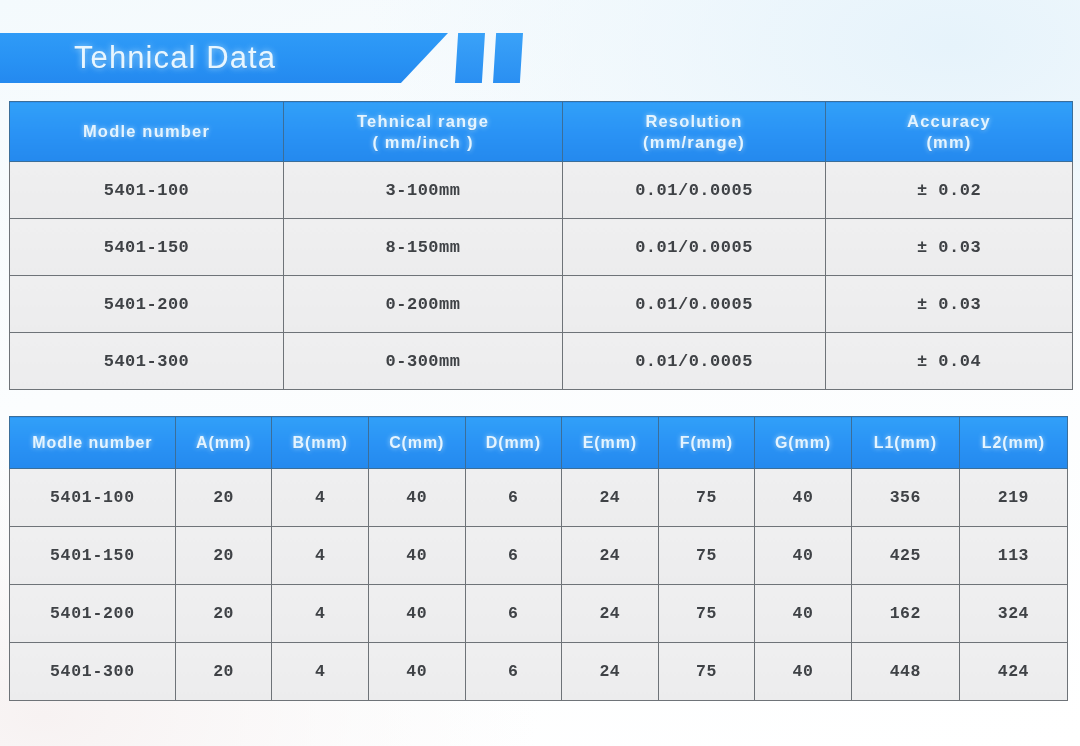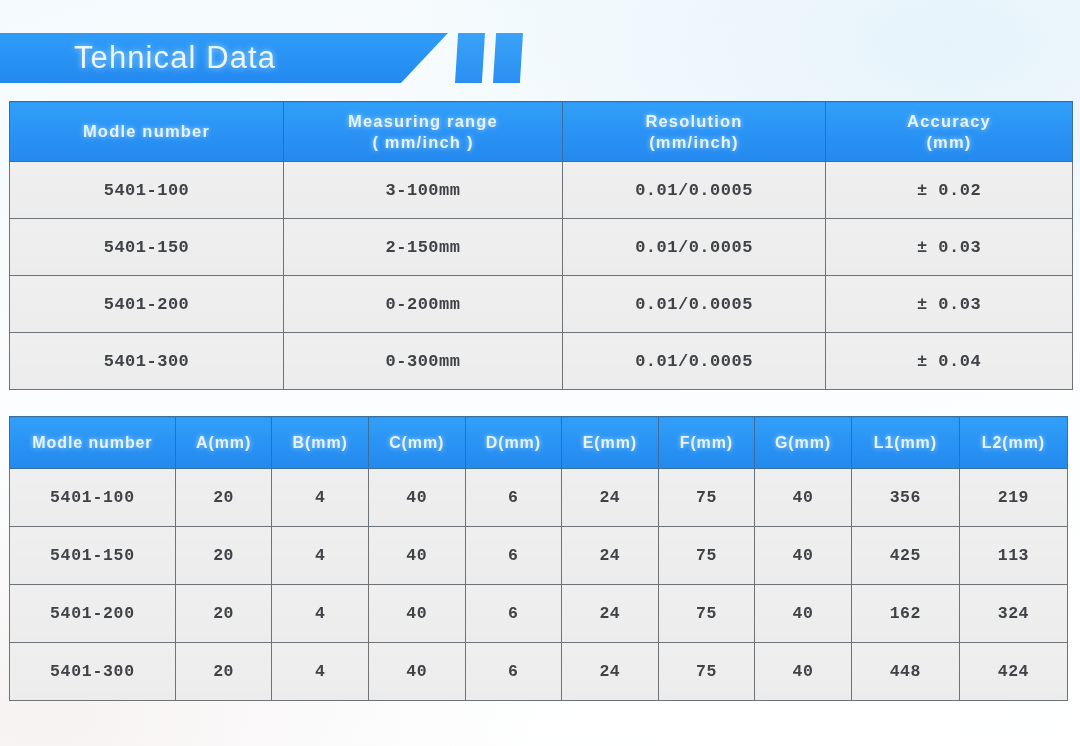--- a/index.html
+++ b/index.html
@@ -176,43 +176,43 @@
         <col class="c-range">
         <col class="c-res">
         <col class="c-acc">
     </colgroup>
     <thead>
       <tr>
         <th>
           <span>Modle number</span>
         </th>
         <th>
-          <span>Measuring range</span><br>
+          <span>Tehnical range</span><br>
           <span>( mm/inch )</span>
         </th>
         <th>
           <span>Resolution</span><br>
-          <span>(mm/inch)</span>
+          <span>(mm/range)</span>
         </th>
         <th>
           <span>Accuracy</span><br>
           <span>(mm)</span>
         </th>
       </tr>
     </thead>
     <tbody>
       <tr>
         <td>5401-100</td>
         <td>3-100mm</td>
         <td>0.01/0.0005</td>
         <td>± 0.02</td>
       </tr>
       <tr>
         <td>5401-150</td>
-        <td>2-150mm</td>
+        <td>8-150mm</td>
         <td>0.01/0.0005</td>
         <td>± 0.03</td>
       </tr>
       <tr>
         <td>5401-200</td>
         <td>0-200mm</td>
         <td>0.01/0.0005</td>
         <td>± 0.03</td>
       </tr>
       <tr>

